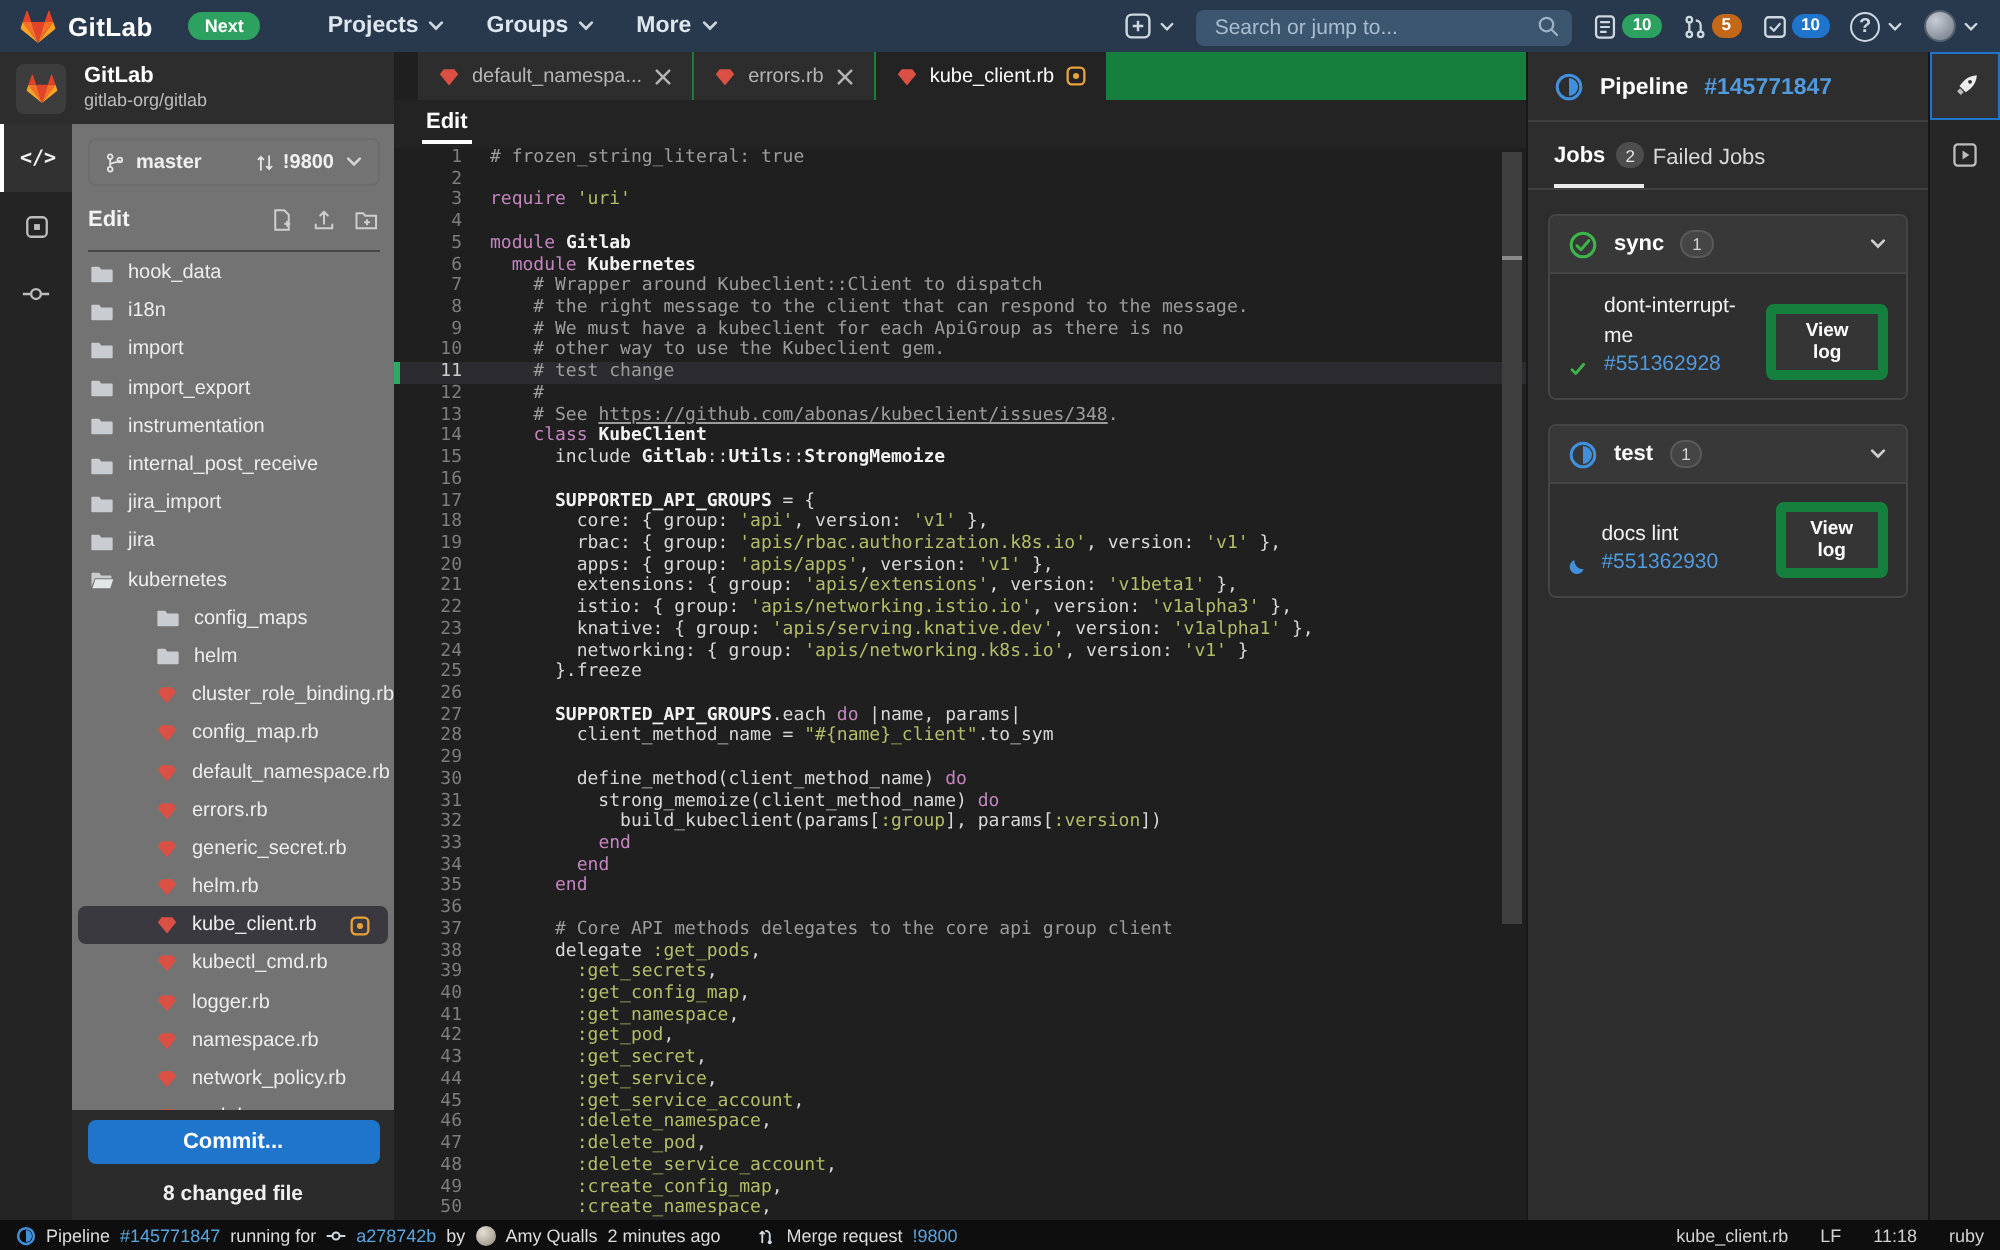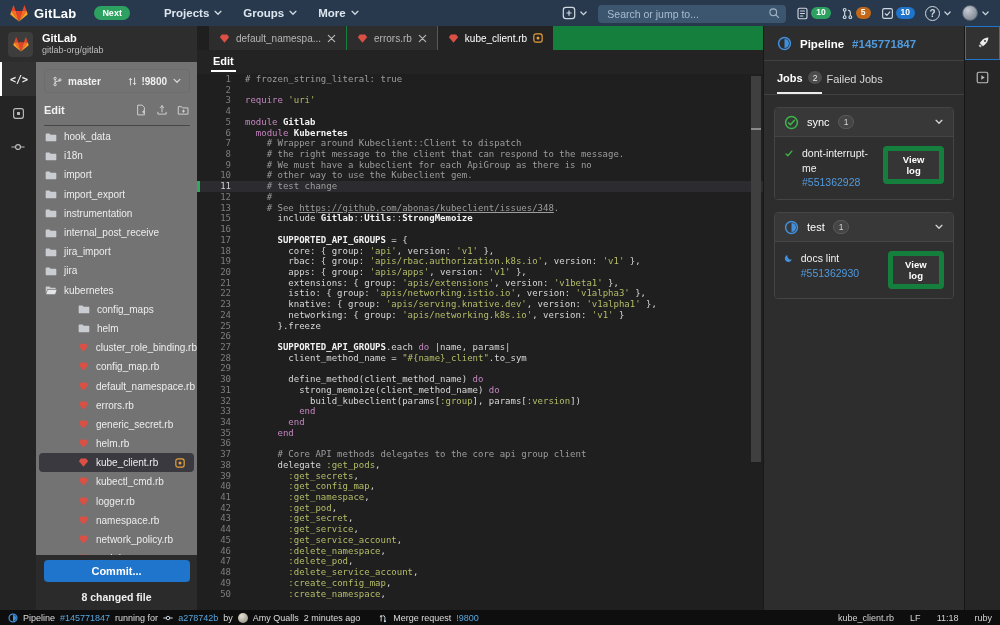--- a/index.html
+++ b/index.html
@@ -74,24 +74,24 @@
 .pp-header{display:flex;align-items:center;gap:8px;padding:10px 13px 9px;border-bottom:1px solid #414141}
 .pp-title{font-size:11.5px;color:#fff;font-weight:700}
 .pp-id{font-size:11.5px;color:#519add;font-weight:700}
 .pp-tabs{display:flex;gap:4px;padding:10px 13px 0}
 .pp-tab{font-size:11px;color:#d8d8d8;padding-bottom:8px;display:flex;align-items:center;gap:5px;cursor:pointer}
 .pp-tab.active{color:#fff;font-weight:700;border-bottom:2px solid #ececec}
 .badge-circle{background:#4d4d4d;border-radius:8px;font-size:8.5px;padding:1.5px 5px;color:#e8e8e8;font-weight:400}
 .stages{padding:0 10px}
 .stage-card{margin-top:12px;border:1px solid #454545;border-radius:4px;overflow:hidden}
 .stage-header{height:28px;background:#383838;display:flex;align-items:center;gap:8px;padding:0 9px;cursor:pointer}
-.stage-name{font-size:11px;font-weight:400;color:#fff}
+.stage-name{font-size:11px;font-weight:700;color:#fff}
 .count-badge{background:#454545;border:1px solid #5a5a5a;border-radius:8px;font-size:8.5px;padding:1px 5px;color:#d6d6d6}
 .flex-sp{flex:1}
-.stage-body{background:#2f2f2f;border-top:1px solid #454545;padding:9px 9px;display:flex;align-items:flex-start;gap:8px}
+.stage-body{background:#2f2f2f;border-top:1px solid #454545;padding:9px 9px;display:flex;align-items:flex-end;gap:8px}
 .job-text{font-size:10.5px;line-height:1.4}
 .job-name{color:#f2f2f2}
 .job-id{color:#519add;cursor:pointer}
 .viewlog{margin-left:auto;background:#353535;border:5px solid #15803d;border-radius:4px;color:#fff;font-size:9.5px;font-weight:700;padding:3px 8px;cursor:pointer;font-family:"Liberation Sans",sans-serif}
 
 .right-rail{position:absolute;left:964px;top:26px;width:36px;height:584px;background:#262626;border-left:1px solid #161616}
 .rr-item{height:34px;display:flex;align-items:center;justify-content:center;cursor:pointer}
 .rr-item.active{background:#323232;outline:1px solid #1f75cb;outline-offset:-1px}
 
 .statusbar{position:absolute;left:0;top:610px;width:1000px;height:15px;background:#0e0e0e;display:flex;align-items:center;padding:0 8px;gap:5px;font-size:9px;color:#dcdcdc;z-index:60}
@@ -465,20 +465,21 @@
         <div class="code-line"><span class="ln">4</span><span class="lc"></span></div>
         <div class="code-line"><span class="ln">5</span><span class="lc"><span class="tk-k">module</span><span class="tk-p"> </span><span class="tk-b">Gitlab</span></span></div>
         <div class="code-line"><span class="ln">6</span><span class="lc"><span class="tk-p">  </span><span class="tk-k">module</span><span class="tk-p"> </span><span class="tk-b">Kubernetes</span></span></div>
         <div class="code-line"><span class="ln">7</span><span class="lc"><span class="tk-c">    # Wrapper around Kubeclient::Client to dispatch</span></span></div>
         <div class="code-line"><span class="ln">8</span><span class="lc"><span class="tk-c">    # the right message to the client that can respond to the message.</span></span></div>
         <div class="code-line"><span class="ln">9</span><span class="lc"><span class="tk-c">    # We must have a kubeclient for each ApiGroup as there is no</span></span></div>
         <div class="code-line"><span class="ln">10</span><span class="lc"><span class="tk-c">    # other way to use the Kubeclient gem.</span></span></div>
         <div class="code-line active"><span class="change-bar"></span><span class="ln">11</span><span class="lc"><span class="tk-c">    # test change</span></span></div>
         <div class="code-line"><span class="ln">12</span><span class="lc"><span class="tk-c">    #</span></span></div>
         <div class="code-line"><span class="ln">13</span><span class="lc"><span class="tk-c">    # See </span><span class="tk-u">https://github.com/abonas/kubeclient/issues/348</span><span class="tk-c">.</span></span></div>
+        <div class="code-line"><span class="ln">14</span><span class="lc"><span class="tk-p">    </span><span class="tk-k">class</span><span class="tk-p"> </span><span class="tk-b">KubeClient</span></span></div>
         <div class="code-line"><span class="ln">15</span><span class="lc"><span class="tk-p">      include </span><span class="tk-b">Gitlab</span><span class="tk-p">::</span><span class="tk-b">Utils</span><span class="tk-p">::</span><span class="tk-b">StrongMemoize</span></span></div>
         <div class="code-line"><span class="ln">16</span><span class="lc"></span></div>
         <div class="code-line"><span class="ln">17</span><span class="lc"><span class="tk-p">      </span><span class="tk-b">SUPPORTED_API_GROUPS</span><span class="tk-p"> = {</span></span></div>
         <div class="code-line"><span class="ln">18</span><span class="lc"><span class="tk-p">        core: { group: </span><span class="tk-s">'api'</span><span class="tk-p">, version: </span><span class="tk-s">'v1'</span><span class="tk-p"> },</span></span></div>
         <div class="code-line"><span class="ln">19</span><span class="lc"><span class="tk-p">        rbac: { group: </span><span class="tk-s">'apis/rbac.authorization.k8s.io'</span><span class="tk-p">, version: </span><span class="tk-s">'v1'</span><span class="tk-p"> },</span></span></div>
         <div class="code-line"><span class="ln">20</span><span class="lc"><span class="tk-p">        apps: { group: </span><span class="tk-s">'apis/apps'</span><span class="tk-p">, version: </span><span class="tk-s">'v1'</span><span class="tk-p"> },</span></span></div>
         <div class="code-line"><span class="ln">21</span><span class="lc"><span class="tk-p">        extensions: { group: </span><span class="tk-s">'apis/extensions'</span><span class="tk-p">, version: </span><span class="tk-s">'v1beta1'</span><span class="tk-p"> },</span></span></div>
         <div class="code-line"><span class="ln">22</span><span class="lc"><span class="tk-p">        istio: { group: </span><span class="tk-s">'apis/networking.istio.io'</span><span class="tk-p">, version: </span><span class="tk-s">'v1alpha3'</span><span class="tk-p"> },</span></span></div>
         <div class="code-line"><span class="ln">23</span><span class="lc"><span class="tk-p">        knative: { group: </span><span class="tk-s">'apis/serving.knative.dev'</span><span class="tk-p">, version: </span><span class="tk-s">'v1alpha1'</span><span class="tk-p"> },</span></span></div>
         <div class="code-line"><span class="ln">24</span><span class="lc"><span class="tk-p">        networking: { group: </span><span class="tk-s">'apis/networking.k8s.io'</span><span class="tk-p">, version: </span><span class="tk-s">'v1'</span><span class="tk-p"> }</span></span></div>

